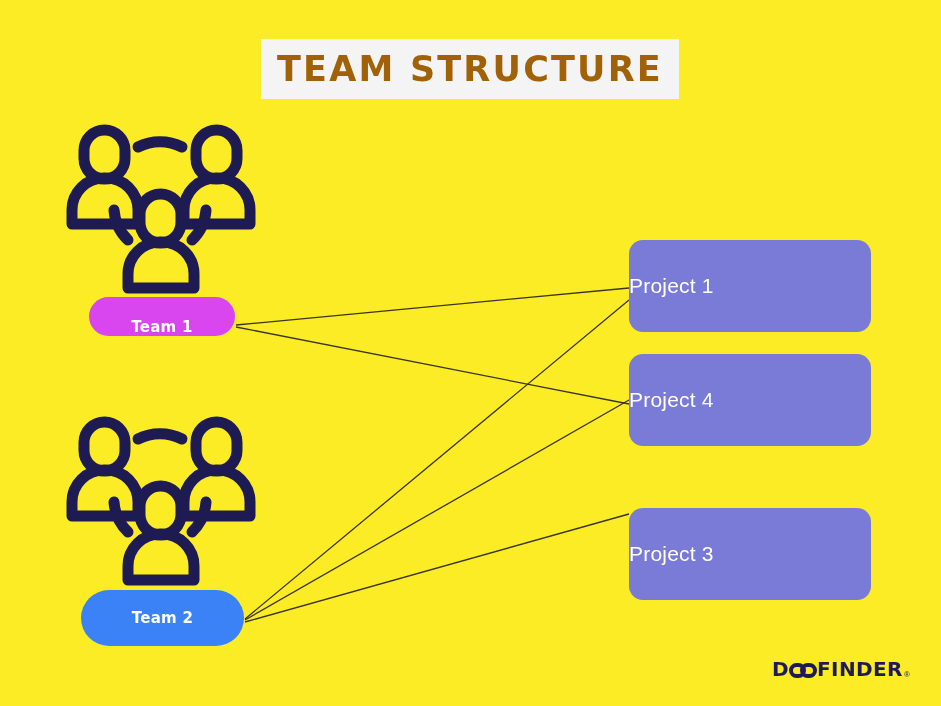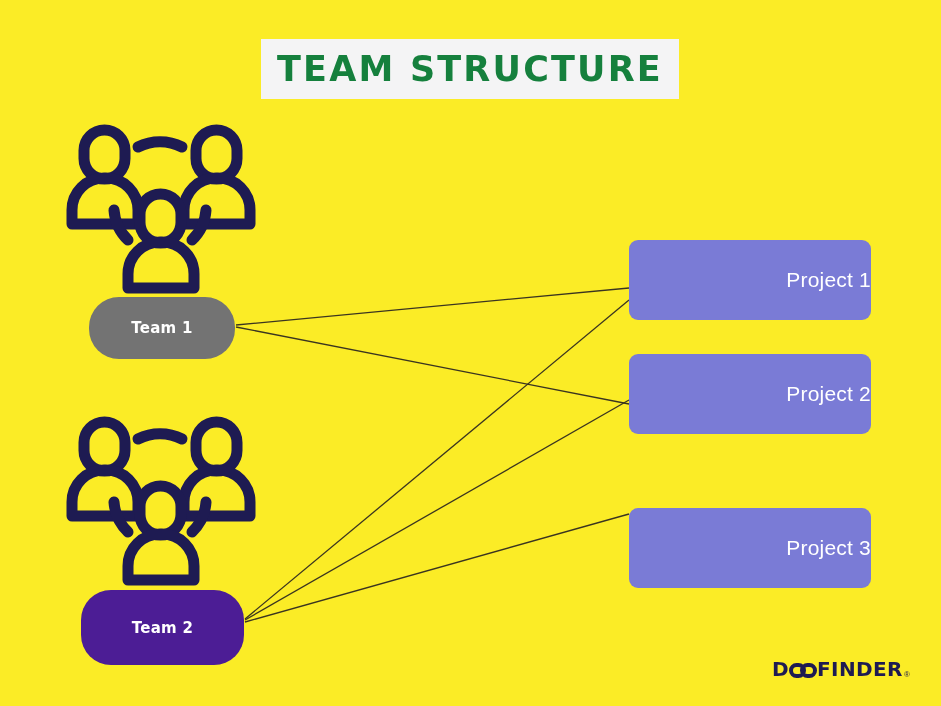--- a/index.html
+++ b/index.html
@@ -27,21 +27,21 @@
     background: #F4F4F5;
     display: flex;
     align-items: center;
     justify-content: center;
   }
   #title-text {
     font-family: "DejaVu Sans", sans-serif;
     font-weight: bold;
     font-size: 35px;
     letter-spacing: 2.2px;
-    color: #15803d;
+    color: #a16207;
     white-space: nowrap;
     text-align: center;
   }
 
   
   #connectors {
     position: absolute;
     left: 0;
     top: 0;
     width: 941px;
@@ -67,40 +67,41 @@
     justify-content: center;
     border-radius: 30px;
     color: #FFFFFF;
     font-family: "DejaVu Sans", sans-serif;
     font-weight: bold;
     font-size: 15px;
     letter-spacing: 0.3px;
   }
   #team-pill-1 {
     left: 89px;  top: 297px;
-    width: 146px; height: 62px;
-    background: #737373;
+    width: 146px; height: 39px;
+    background: #d946ef;
+    align-items: flex-end;
   }
   #team-pill-2 {
     left: 81px;  top: 590px;
-    width: 163px; height: 75px;
-    background: #4c1d95;
+    width: 163px; height: 56px;
+    background: #3b82f6;
   }
 
   
   .project-card {
     position: absolute;
     left: 629px;
     width: 242px;
-    height: 80px;
+    height: 92px;
     background: #7A7BD6;
-    border-radius: 9px;
+    border-radius: 14px;
     display: flex;
     align-items: center;
-    justify-content: flex-end;
+    justify-content: flex-start;
     color: #FFFFFF;
     font-size: 21px;
     letter-spacing: 0.2px;
   }
   #project-card-1 { top: 240px; }
   #project-card-2 { top: 354px; }
   #project-card-3 { top: 469px; margin-top: 39px; }
 
   
   #brand-logo {
@@ -188,21 +189,21 @@
     <span>Team 1</span>
   </div>
   <div class="team-pill" id="team-pill-2">
     <span>Team 2</span>
   </div>
 
   <div class="project-card" id="project-card-1">
     <span>Project 1</span>
   </div>
   <div class="project-card" id="project-card-2">
-    <span>Project 2</span>
+    <span>Project 4</span>
   </div>
   <div class="project-card" id="project-card-3">
     <span>Project 3</span>
   </div>
 
   <div id="brand-logo">
     <span id="brand-logo-text"><span>D</span><svg class="logo-oo" width="28" height="15" viewBox="0 0 28 15" xmlns="http://www.w3.org/2000/svg">
         <g fill="none" stroke="#1E1B52" stroke-width="4">
           <rect x="2" y="2" width="13" height="11" rx="5.5"></rect>
           <rect x="13" y="2" width="13" height="11" rx="5.5"></rect>

